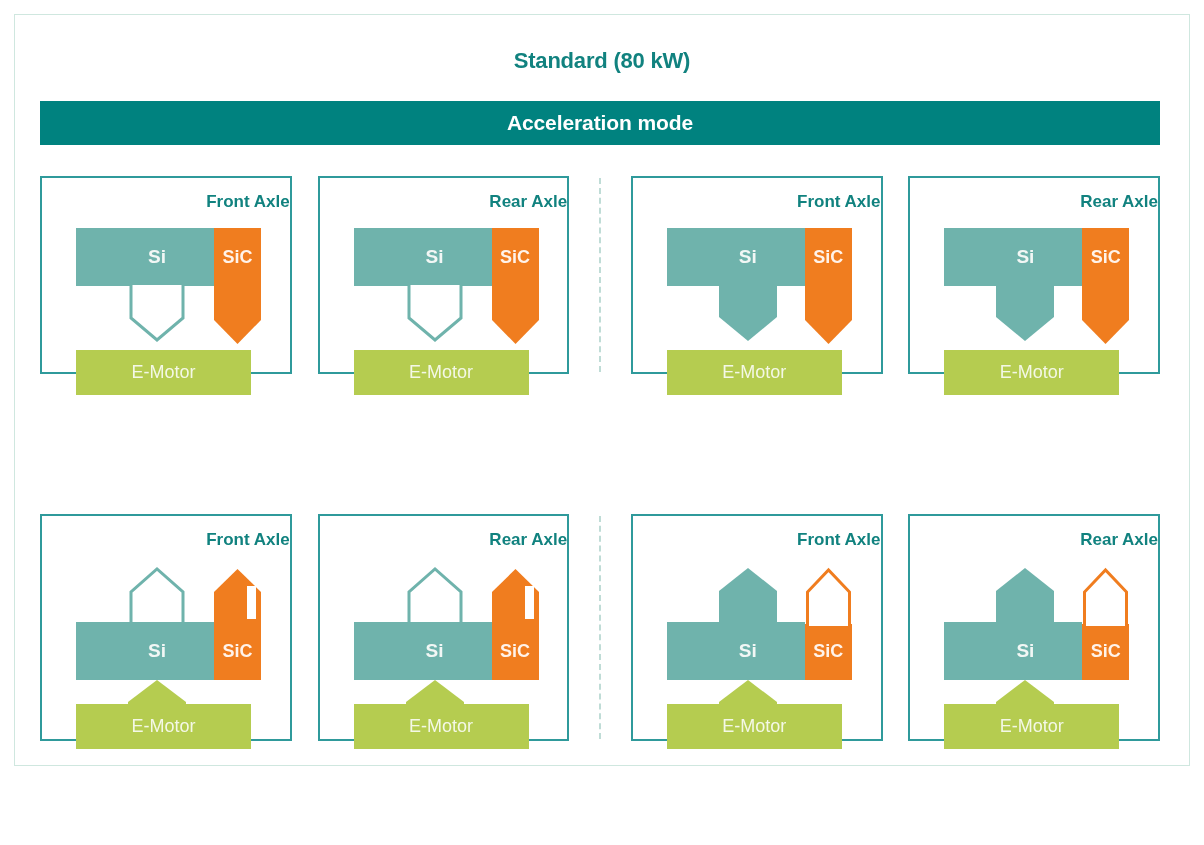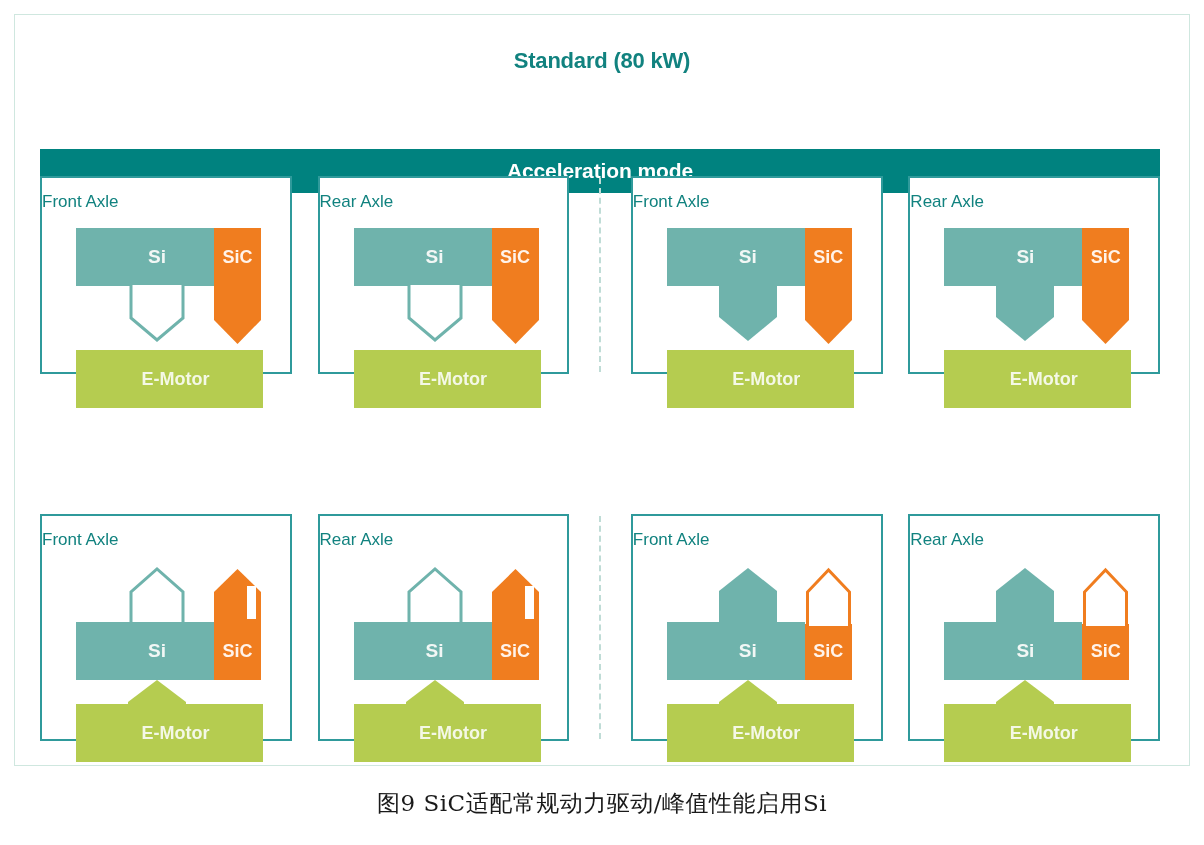--- a/index.html
+++ b/index.html
@@ -45,21 +45,20 @@
   
   .banner{
     position:absolute;
     left:40px;
     width:1120px;height:44px;
     background:#00827f;
     display:flex;align-items:center;justify-content:center;
     color:#ffffff;
     font-size:21px;font-weight:bold;
     letter-spacing:-0.1px;
-    margin-top:48px;
   }
   .banner.accel{top:101px;}
   .banner.recup{top:439px;}
 
   
   .panel-row{
     position:absolute;
     left:40px;
     width:1120px;
     display:flex;
@@ -85,24 +84,24 @@
     left:50%;top:2px;bottom:2px;
     width:0;
     border-left:2.5px dashed #bfdcd6;
     transform:translateX(-50%);
   }
 
   .axle-title{
     position:absolute;
     left:0;right:0;
     top:14px;
-    text-align:left;
+    text-align:right;
     color:#11827f;
     font-size:17px;
-    font-weight:normal;
+    font-weight:bold;
   }
 
   
   .stage{
     position:absolute;
     left:0;right:0;bottom:0;top:44px;
   }
 
   
   
@@ -130,24 +129,24 @@
     display:flex;align-items:center;justify-content:center;
     color:#fff3ea;font-size:18px;font-weight:bold;
   }
 
   .arrow-svg{display:block;}
 
   
   .emotor{
     position:absolute;
     left:34px;
-    width:175px;height:58px;
+    width:175px;height:45px;
     background:#b5cc50;
     display:flex;align-items:center;justify-content:center;
-    color:#f4f8e6;font-size:18px;font-weight:bold;padding-left:12px;
+    color:#f4f8e6;font-size:18px;font-weight:normal;
   }
   .panel-row.accel .emotor{top:128px;}
   .panel-row.recup .emotor{top:144px;}
 
   
   .rec-bars{
     position:absolute;
     left:34px;top:62px;
     width:185px;height:58px;
   }
@@ -373,15 +372,14 @@
         </div>
         <svg class="abs arrow-svg" style="left:86px;top:120px;" width="58" height="26" viewBox="0 0 58 26">
           <path d="M0,26 L0,22 L29,0 L58,22 L58,26 Z" fill="#b5cc50"></path>
         </svg>
         <div class="emotor">E-Motor</div>
       </div>
     </div>
 
   </div>
 
-  <div class="caption">图9  SiC适配常规动力驱动/峰值性能启用Si</div>
 
 </div>
 
 </body></html>

